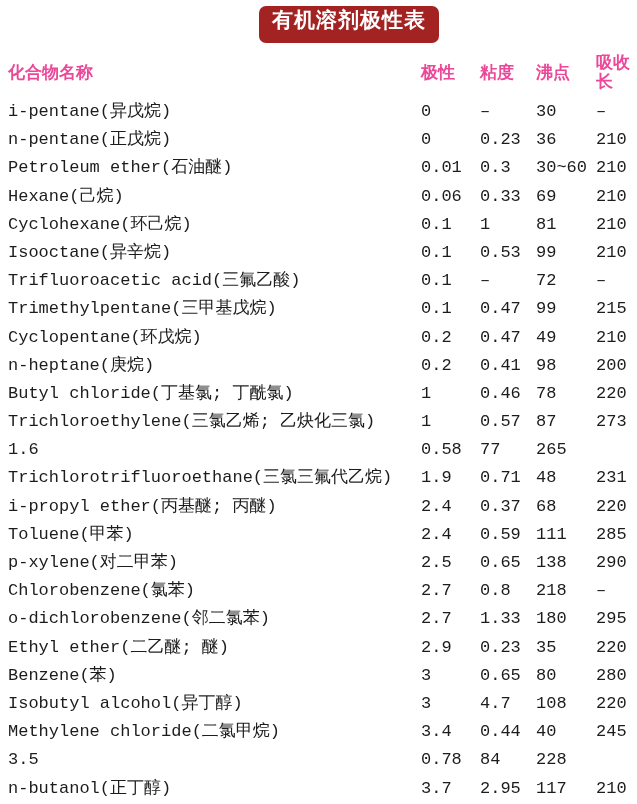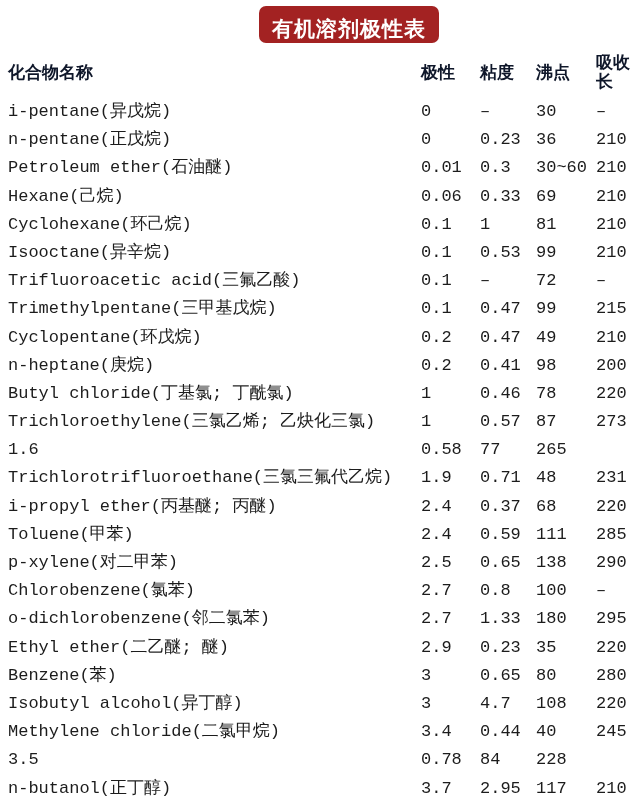--- a/index.html
+++ b/index.html
@@ -15,21 +15,21 @@
     font-family: "Liberation Mono", "DejaVu Sans Mono", monospace;
     color: #1c1c1c;
   }
   .title-badge {
     position: absolute;
     left: 259px;
     top: 6px;
     height: 37px;
     padding: 0 13px;
     display: flex;
-    align-items: flex-end;
+    align-items: flex-start;
     justify-content: center;
     border-radius: 7px;
     box-sizing: border-box;
   }
   .title-badge span {
     color: #ffffff;
     font-family: "Liberation Sans", "DejaVu Sans", sans-serif;
     font-weight: bold;
     font-size: 21px;
     letter-spacing: 1px;
@@ -46,21 +46,21 @@
     grid-template-columns: 413px 59px 56px 60px 1fr;
     padding-left: 8px;
     box-sizing: border-box;
   }
   .thead {
     height: 52px;
     align-items: center;
     font-family: "Liberation Sans", "DejaVu Sans", sans-serif;
     font-weight: bold;
     font-size: 17px;
-    color: #0f172a;
+    color: #ec4899;
   }
   .thead .hcell { white-space: nowrap; }
   .thead .hcell.wrap {
     white-space: normal;
     width: 44px;
     line-height: 19px;
   }
   .trow {
     height: 28.2px;
     line-height: 28.2px;
@@ -202,21 +202,21 @@
         <span class="cell c0">p-xylene(对二甲苯)</span>
         <span class="cell c1">2.5</span>
         <span class="cell c2">0.65</span>
         <span class="cell c3">138</span>
         <span class="cell c4">290</span>
       </div>
       <div class="trow">
         <span class="cell c0">Chlorobenzene(氯苯)</span>
         <span class="cell c1">2.7</span>
         <span class="cell c2">0.8</span>
-        <span class="cell c3">100</span>
+        <span class="cell c3">218</span>
         <span class="cell c4">–</span>
       </div>
       <div class="trow">
         <span class="cell c0">o-dichlorobenzene(邻二氯苯)</span>
         <span class="cell c1">2.7</span>
         <span class="cell c2">1.33</span>
         <span class="cell c3">180</span>
         <span class="cell c4">295</span>
       </div>
       <div class="trow">

